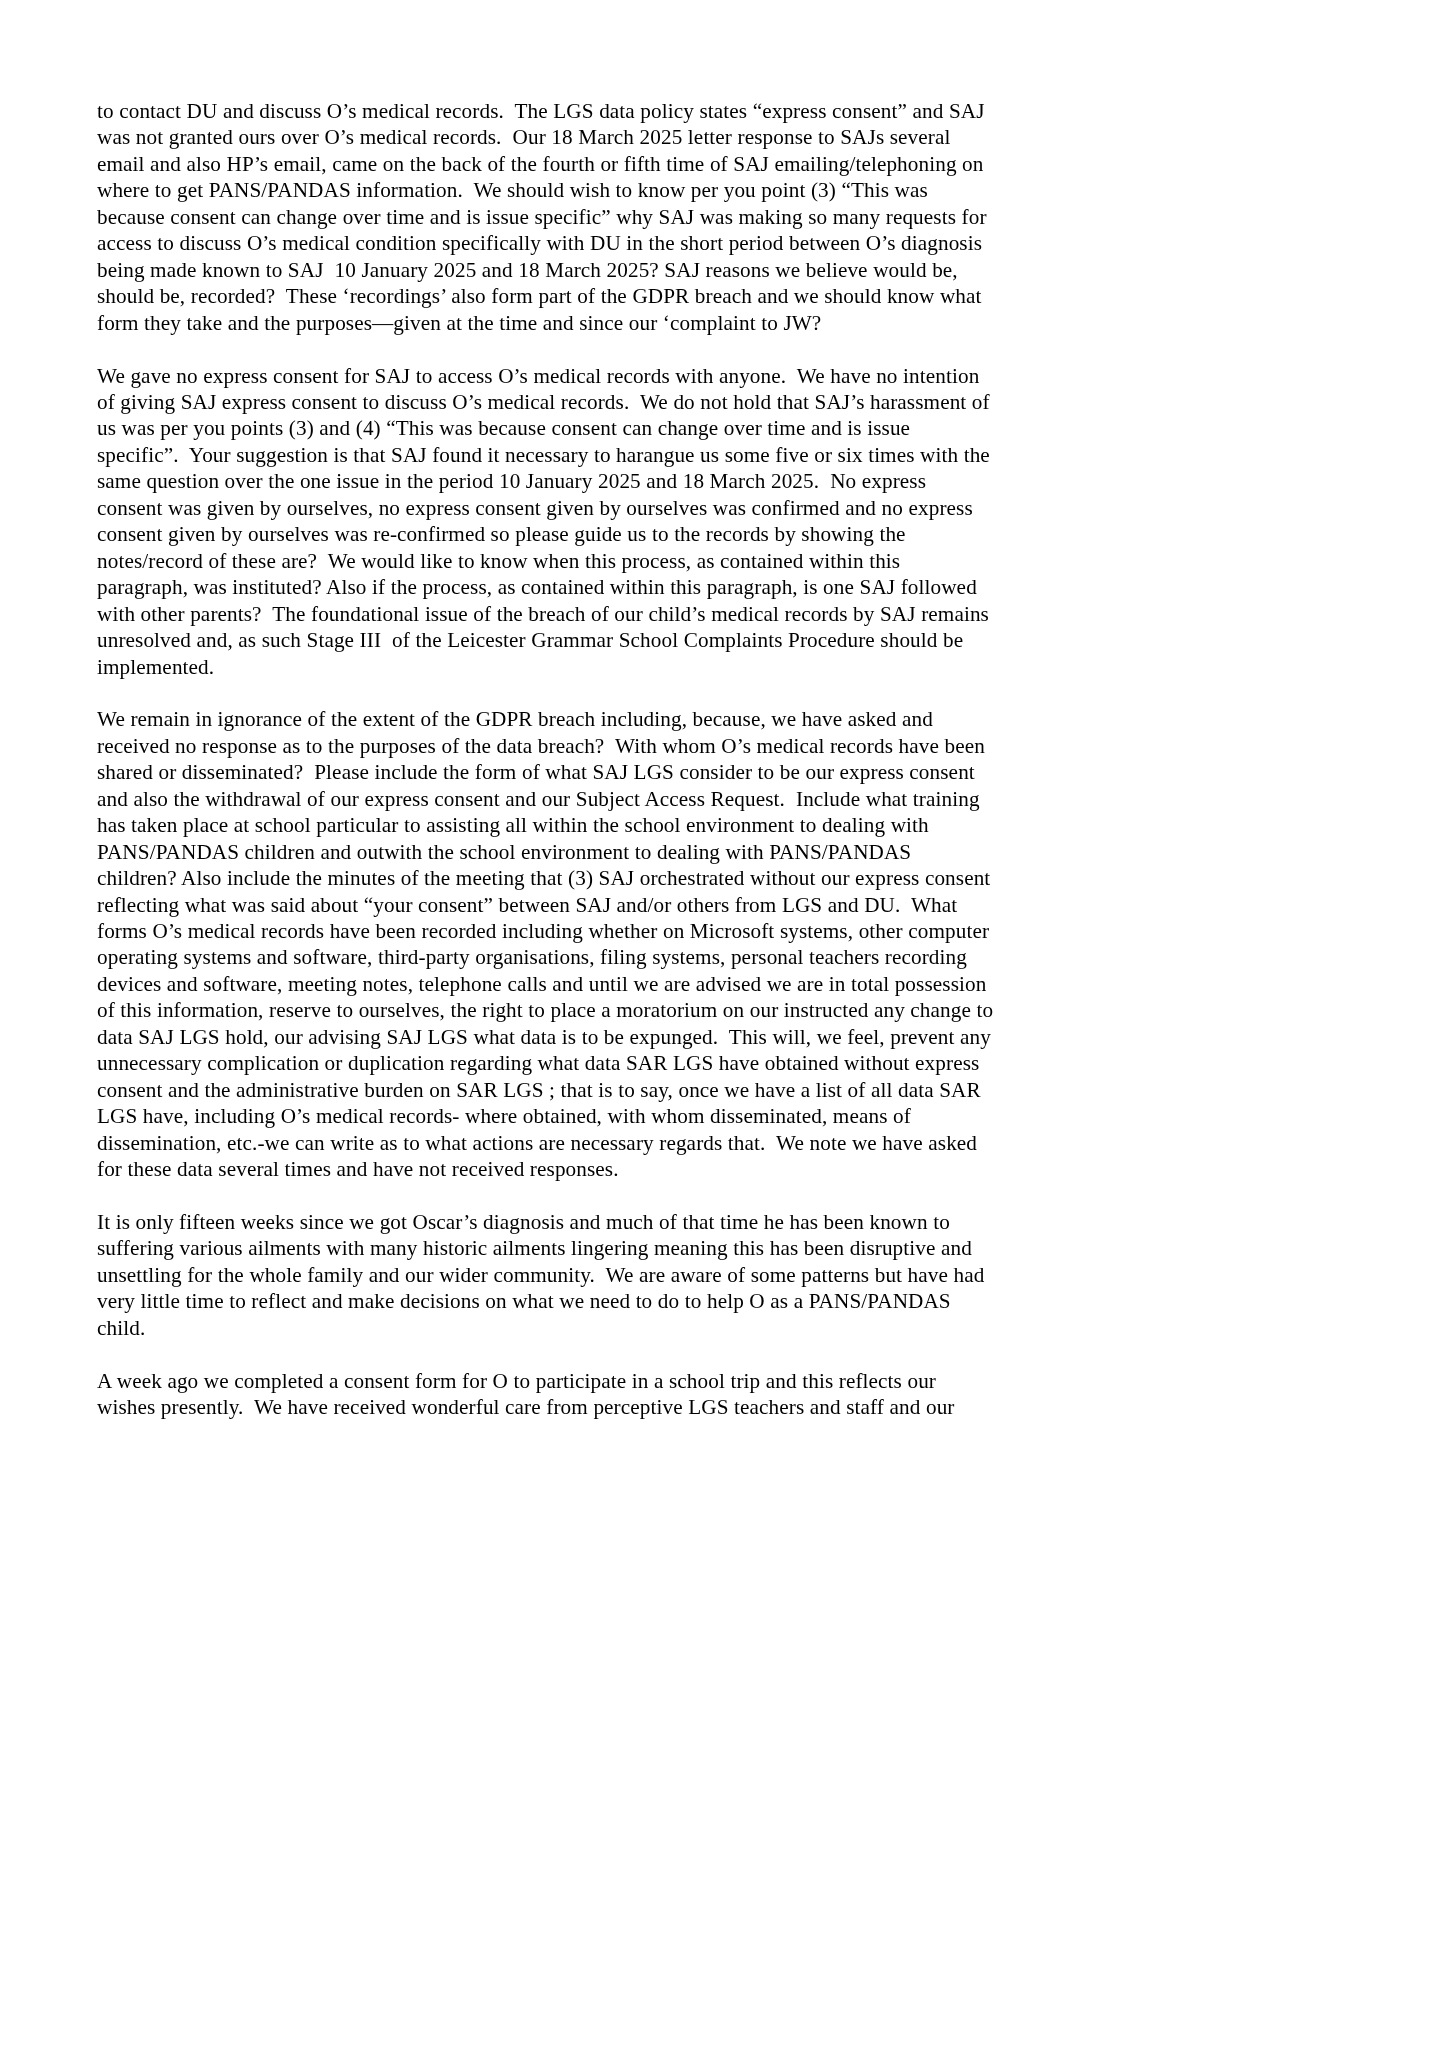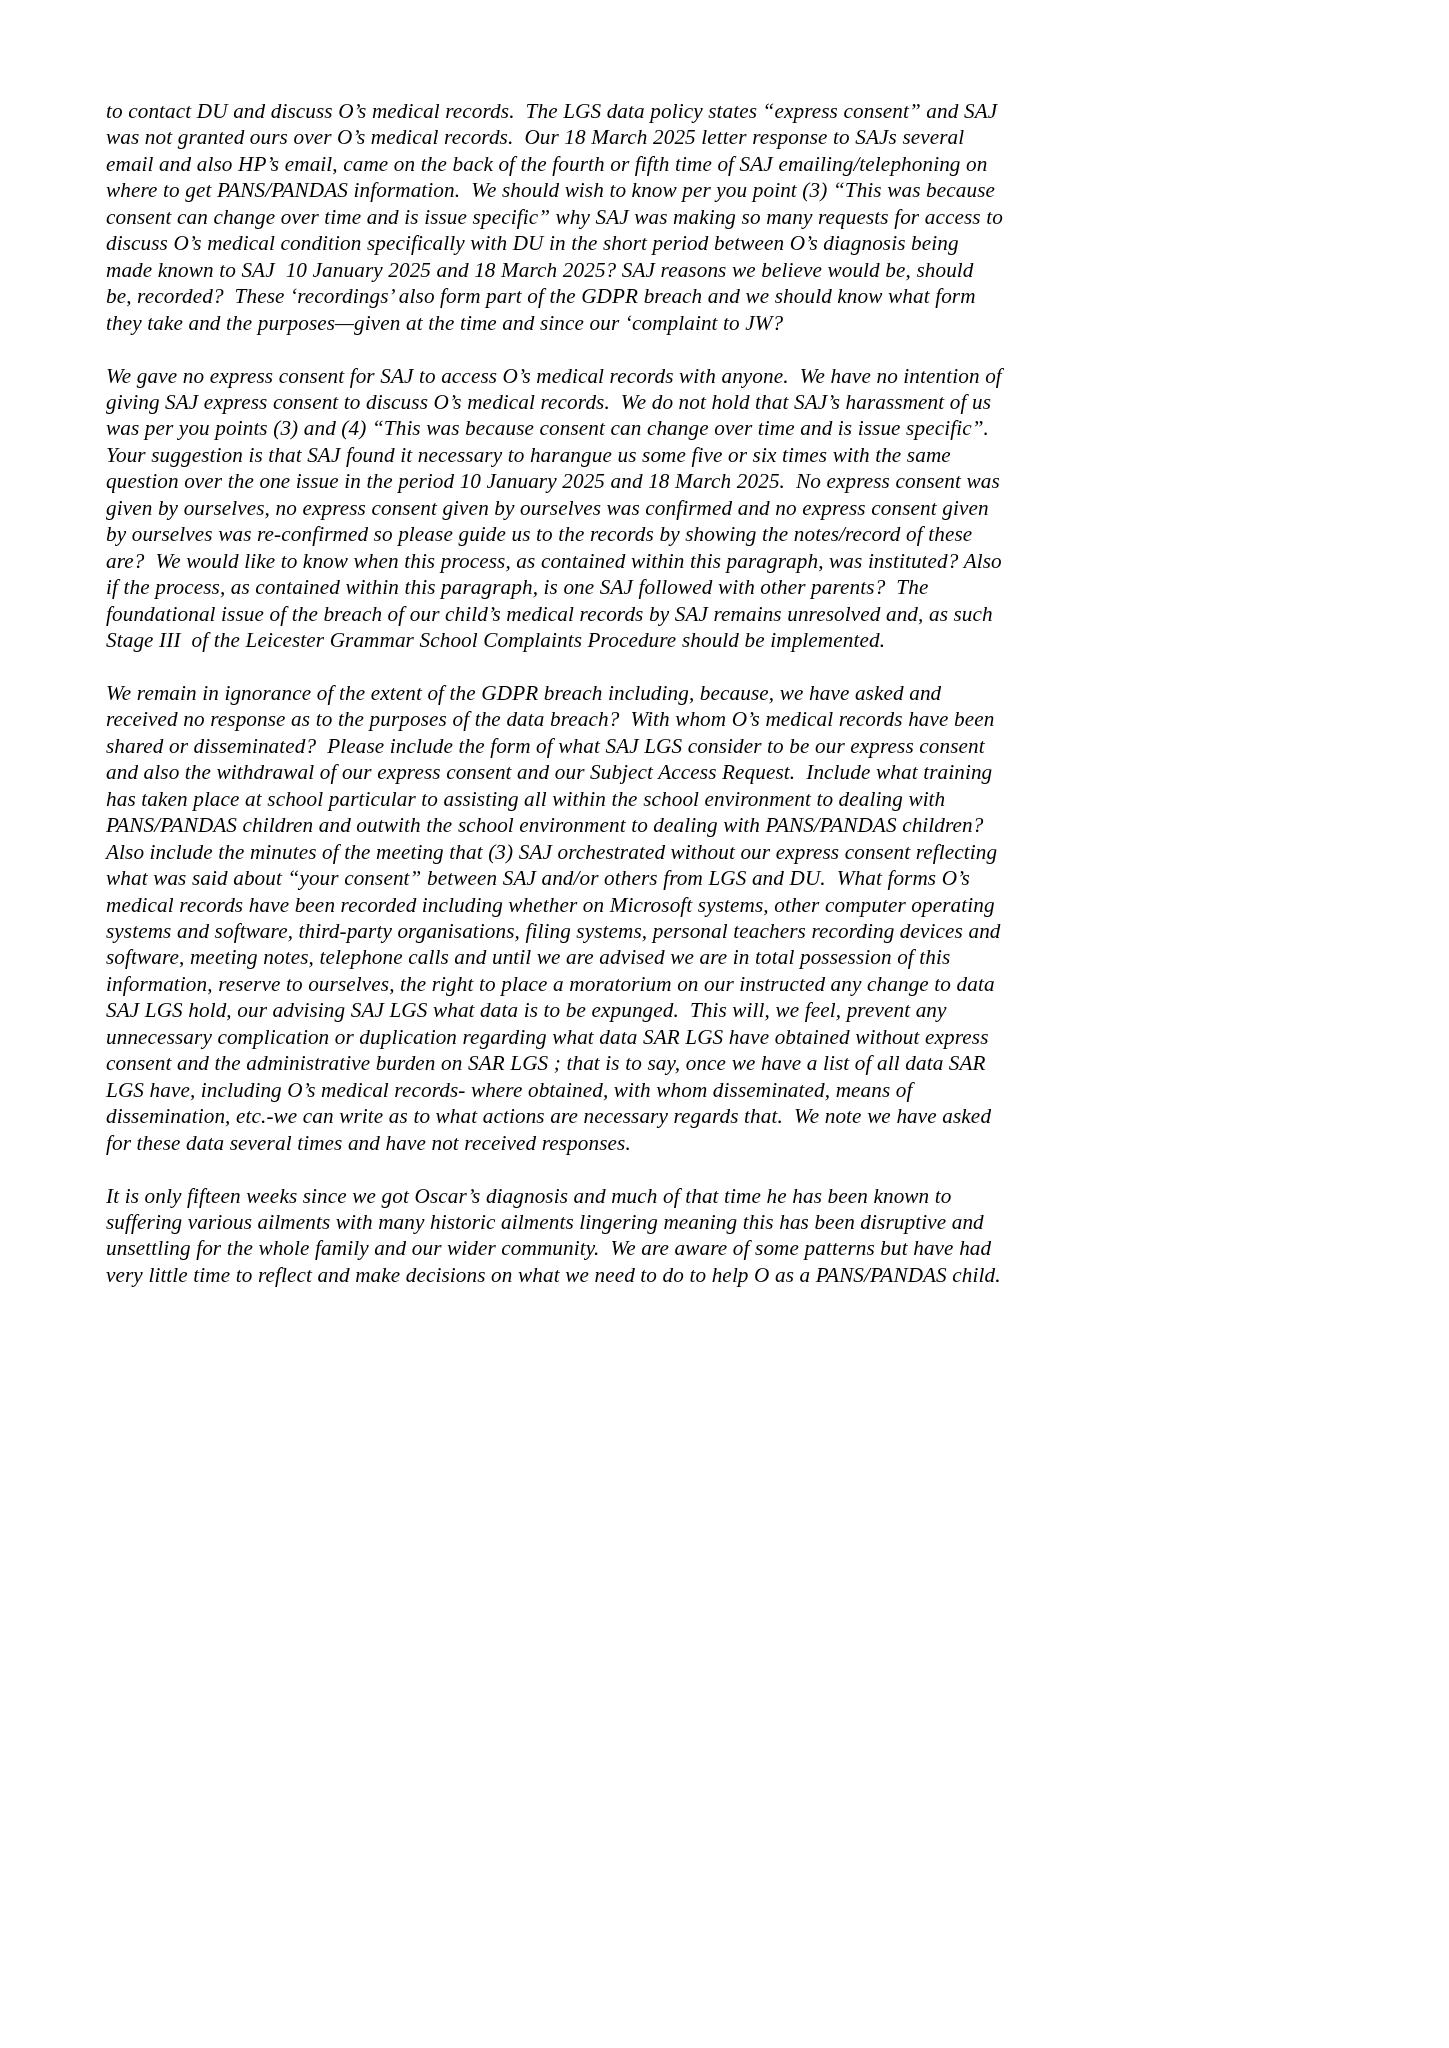--- a/index.html
+++ b/index.html
@@ -16,25 +16,24 @@
     position: relative;
     width: 1449px;
     height: 2048px;
     background: #ffffff;
     margin: 0 auto;
     overflow: hidden;
     box-sizing: border-box;
   }
   .text-column {
     position: absolute;
-    left: 106px;
+    left: 97px;
     top: 98px;
     width: 898px;
     box-sizing: border-box;
-    font-style: italic;
   }
   .para {
     font-size: 21.2px;
     line-height: 26.45px;
     text-align: left;
     margin: 0 0 26.45px 0;
     letter-spacing: 0.005em;
     word-spacing: 0.005em;
     white-space: pre-wrap;
     -webkit-font-smoothing: none;
@@ -45,14 +44,15 @@
 </style>
 </head>
 <body>
 
 <div class="page">
   <div class="text-column">
     <p class="para">to contact DU and discuss O’s medical records.  The LGS data policy states “express consent” and SAJ was not granted ours over O’s medical records.  Our 18 March 2025 letter response to SAJs several email and also HP’s email, came on the back of the fourth or fifth time of SAJ emailing/telephoning on where to get PANS/PANDAS information.  We should wish to know per you point (3) “This was because consent can change over time and is issue specific” why SAJ was making so many requests for access to discuss O’s medical condition specifically with DU in the short period between O’s diagnosis being made known to SAJ  10 January 2025 and 18 March 2025? SAJ reasons we believe would be, should be, recorded?  These ‘recordings’ also form part of the GDPR breach and we should know what form they take and the purposes—given at the time and since our ‘complaint to JW?</p>
     <p class="para">We gave no express consent for SAJ to access O’s medical records with anyone.  We have no intention of giving SAJ express consent to discuss O’s medical records.  We do not hold that SAJ’s harassment of us was per you points (3) and (4) “This was because consent can change over time and is issue specific”.  Your suggestion is that SAJ found it necessary to harangue us some five or six times with the same question over the one issue in the period 10 January 2025 and 18 March 2025.  No express consent was given by ourselves, no express consent given by ourselves was confirmed and no express consent given by ourselves was re-confirmed so please guide us to the records by showing the notes/record of these are?  We would like to know when this process, as contained within this paragraph, was instituted? Also if the process, as contained within this paragraph, is one SAJ followed with other parents?  The foundational issue of the breach of our child’s medical records by SAJ remains unresolved and, as such Stage III  of the Leicester Grammar School Complaints Procedure should be implemented.</p>
     <p class="para">We remain in ignorance of the extent of the GDPR breach including, because, we have asked and received no response as to the purposes of the data breach?  With whom O’s medical records have been shared or disseminated?  Please include the form of what SAJ LGS consider to be our express consent and also the withdrawal of our express consent and our Subject Access Request.  Include what training has taken place at school particular to assisting all within the school environment to dealing with PANS/PANDAS children and outwith the school environment to dealing with PANS/PANDAS children? Also include the minutes of the meeting that (3) SAJ orchestrated without our express consent reflecting what was said about “your consent” between SAJ and/or others from LGS and DU.  What forms O’s medical records have been recorded including whether on Microsoft systems, other computer operating systems and software, third-party organisations, filing systems, personal teachers recording devices and software, meeting notes, telephone calls and until we are advised we are in total possession of this information, reserve to ourselves, the right to place a moratorium on our instructed any change to data SAJ LGS hold, our advising SAJ LGS what data is to be expunged.  This will, we feel, prevent any unnecessary complication or duplication regarding what data SAR LGS have obtained without express consent and the administrative burden on SAR LGS ; that is to say, once we have a list of all data SAR LGS have, including O’s medical records- where obtained, with whom disseminated, means of dissemination, etc.-we can write as to what actions are necessary regards that.  We note we have asked for these data several times and have not received responses.</p>
     <p class="para">It is only fifteen weeks since we got Oscar’s diagnosis and much of that time he has been known to suffering various ailments with many historic ailments lingering meaning this has been disruptive and unsettling for the whole family and our wider community.  We are aware of some patterns but have had very little time to reflect and make decisions on what we need to do to help O as a PANS/PANDAS child.</p>
+    <p class="para">A week ago we completed a consent form for O to participate in a school trip and this reflects our wishes presently.  We have received wonderful care from perceptive LGS teachers and staff and our</p>
   </div>
 </div>
 
 </body></html>

